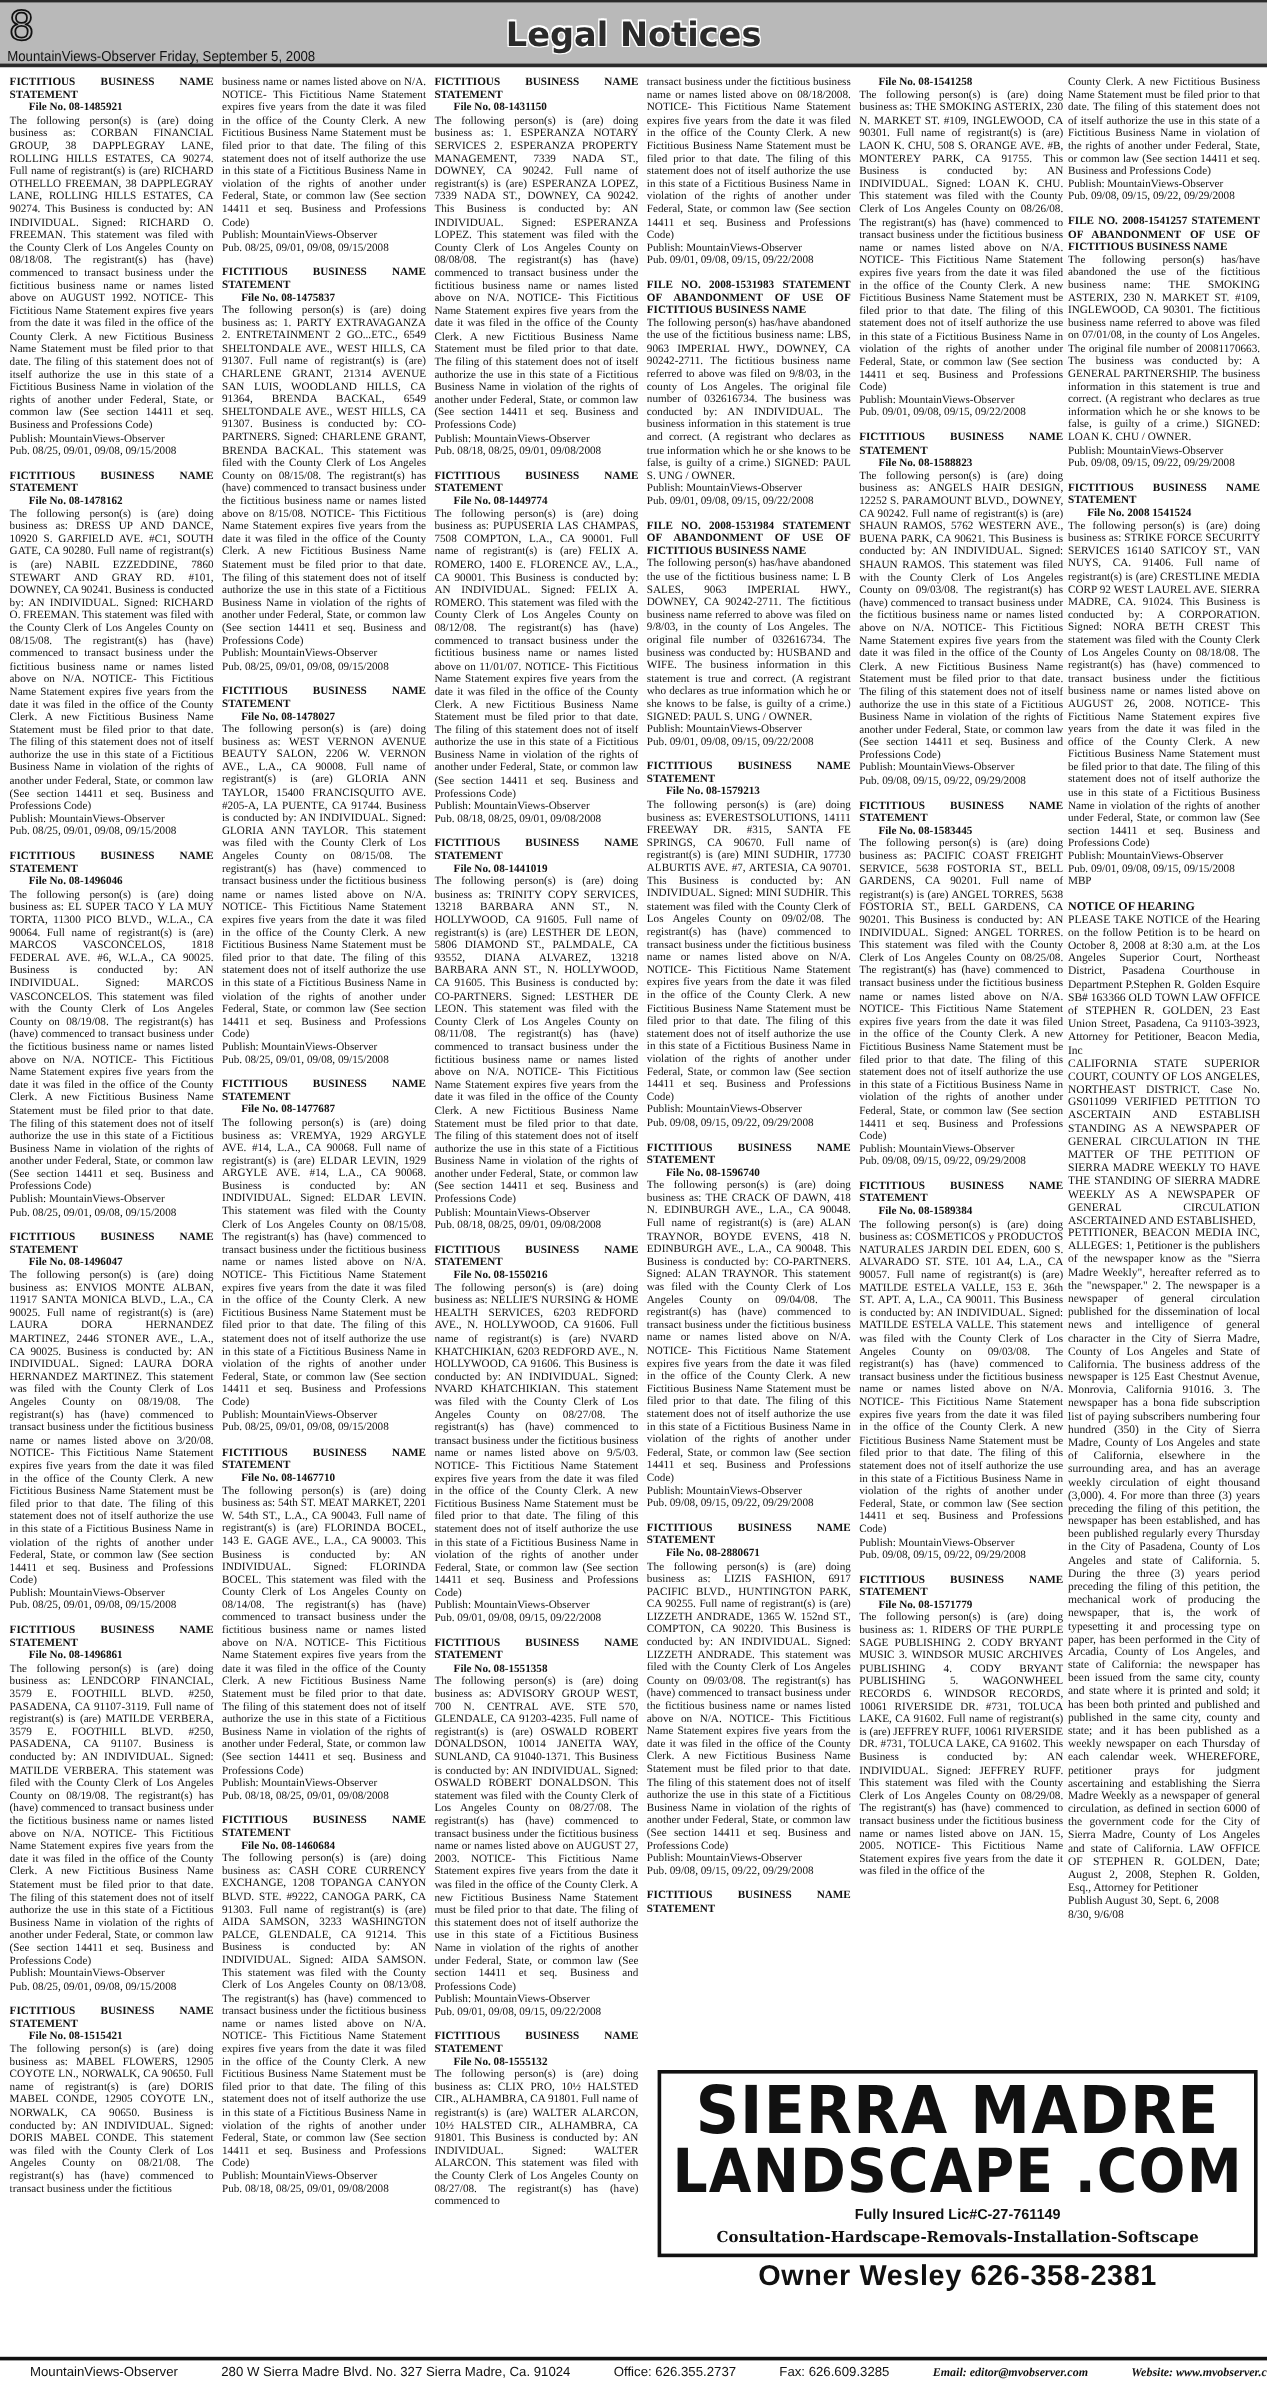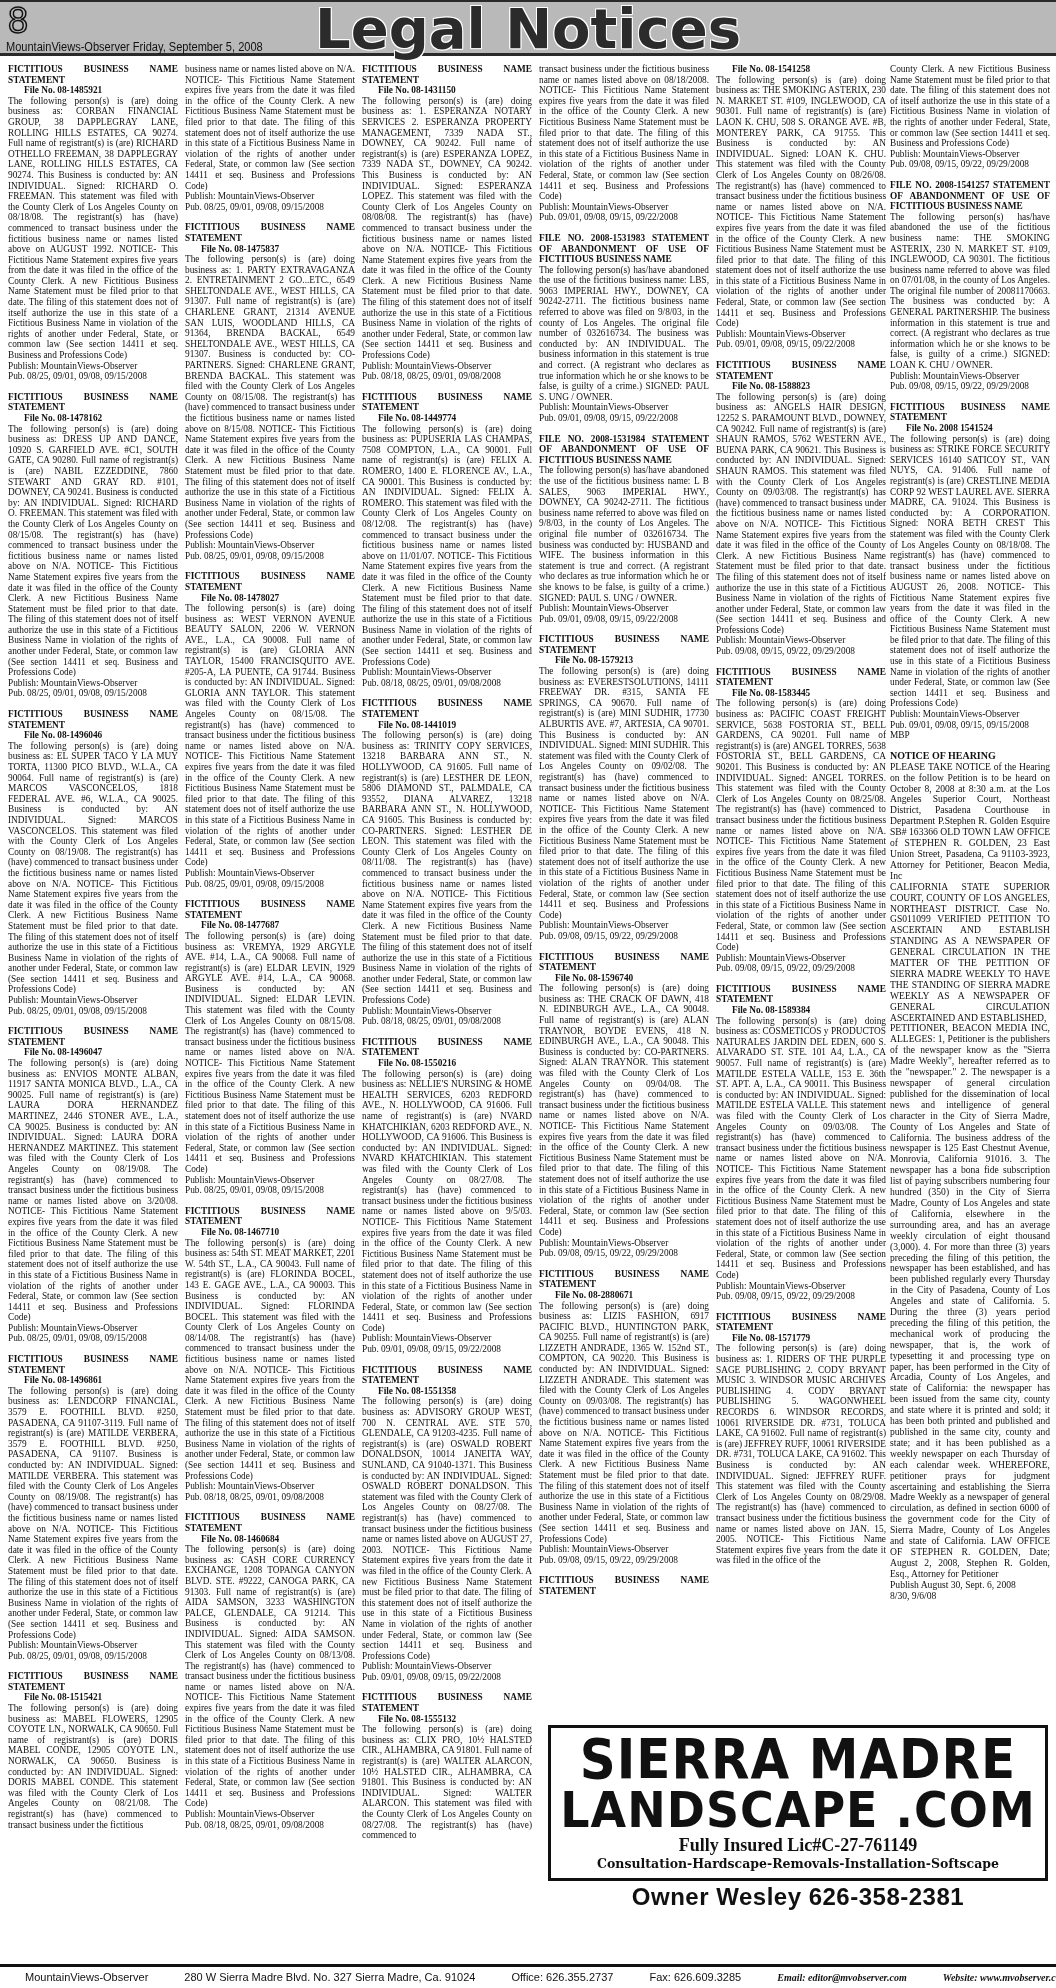--- a/index.html
+++ b/index.html
@@ -2,21 +2,21 @@
 <html><head>
 <meta charset="utf-8">
 <style>
   * { box-sizing: border-box; margin: 0; padding: 0; }
   html, body { width: 1056px; height: 1988px; background: #fff; overflow: hidden; }
   body { font-family: "Liberation Serif", serif; color: #111; position: relative; }
 
   .masthead { position: absolute; left: 0; top: 0; width: 1056px; height: 56px; background: #b9b9b9; border-bottom: 3px solid #2a2a2a; border-top: 2px solid #2a2a2a; }
   .page-num { position: absolute; left: 8px; top: 0px; font-family: "Liberation Sans", sans-serif; font-size: 36px; line-height: 38px; color: #b9b9b9; -webkit-text-stroke: 1.5px #111; font-weight: normal; }
   .paper-line { position: absolute; left: 6px; top: 38px; font-family: "Liberation Sans", sans-serif; font-size: 12px; color: #111; transform: scaleX(0.92); transform-origin: left; }
-  .section-title { position: absolute; left: 0; width: 1056px; top: 2px; text-align: center; font-family: "DejaVu Sans", sans-serif; font-weight: bold; font-size: 56px; line-height: 50px; color: #2b2b2b; letter-spacing: 0px; text-shadow: 1px 1px 0 #fff, -1px -1px 0 #fff, 1px -1px 0 #fff, -1px 1px 0 #fff; }
+  .section-title { position: absolute; left: 0; width: 1056px; top: 2px; text-align: center; font-family: "DejaVu Sans", sans-serif; font-weight: bold; font-size: 28px; line-height: 50px; color: #2b2b2b; letter-spacing: 0px; text-shadow: 1px 1px 0 #fff, -1px -1px 0 #fff, 1px -1px 0 #fff, -1px 1px 0 #fff; }
 
   .columns { position: absolute; left: 0; top: 60px; width: 1056px; height: 1812px; }
   .col { position: absolute; top: 4px; width: 170px; font-size: 9.3px; line-height: 10.6px; text-align: justify; overflow: hidden; }
   .col.c1 { left: 8px; height: 1806px; }
   .col.c2 { left: 185px; height: 1806px; }
   .col.c3 { left: 362px; height: 1806px; }
   .col.c4 { left: 539px; height: 1640px; }
   .col.c5 { left: 716px; height: 1640px; }
   .col.c6 { left: 890px; width: 160px; height: 1680px; }
 
@@ -24,21 +24,21 @@
   .n-head { font-weight: bold; text-transform: uppercase; text-align: justify; }
   .n-file { font-weight: bold; padding-left: 16px; }
   .n-pub { text-align: left; }
 
   .hearing { font-family: Liberation Serif, serif; font-size: 9.6px; line-height: 10.9px; }
   .hearing .h-title { font-weight: bold; text-transform: uppercase; font-size: 10px; margin-top: 4px; }
 
   .ad { position: absolute; left: 548px; top: 1725px; width: 500px; height: 156px; border: 3px solid #111; background: #fff; text-align: center; }
   .ad-line1 { font-family: "DejaVu Sans", sans-serif; font-weight: bold; font-size: 50px; line-height: 54px; letter-spacing: 1px; margin-top: 4px; transform: scaleY(1.1); }
   .ad-line2 { font-family: "DejaVu Sans", sans-serif; font-weight: bold; font-size: 46px; line-height: 46px; letter-spacing: 1px; transform: scaleY(1.1); }
-  .ad-lic { font-family: Liberation Serif, serif; font-weight: bold; font-size: 18px; line-height: 22px; margin-top: 2px; }
+  .ad-lic { font-family: Liberation Sans, sans-serif; font-weight: bold; font-size: 12px; line-height: 22px; margin-top: 2px; }
   .ad-services { font-family: "DejaVu Serif", serif; font-weight: bold; font-size: 12.5px; line-height: 16px; }
   .ad-owner { font-family: "Liberation Sans", sans-serif; font-weight: bold; font-size: 24px; line-height: 30px; margin-top: 10px; letter-spacing: 0.5px; }
 
   .footer { position: absolute; left: 0; top: 1964px; width: 1056px; height: 24px; border-top: 3px solid #111; font-family: "Liberation Sans", sans-serif; font-size: 11px; line-height: 20px; padding-left: 4px; white-space: nowrap; }
   .footer span { margin-right: 12px; padding-left: 21px; }
   .footer .f-email, .footer .f-web { font-family: "Liberation Serif", serif; font-style: italic; font-size: 10px; font-weight: bold; }
 </style>
 </head>
 <body>
 

